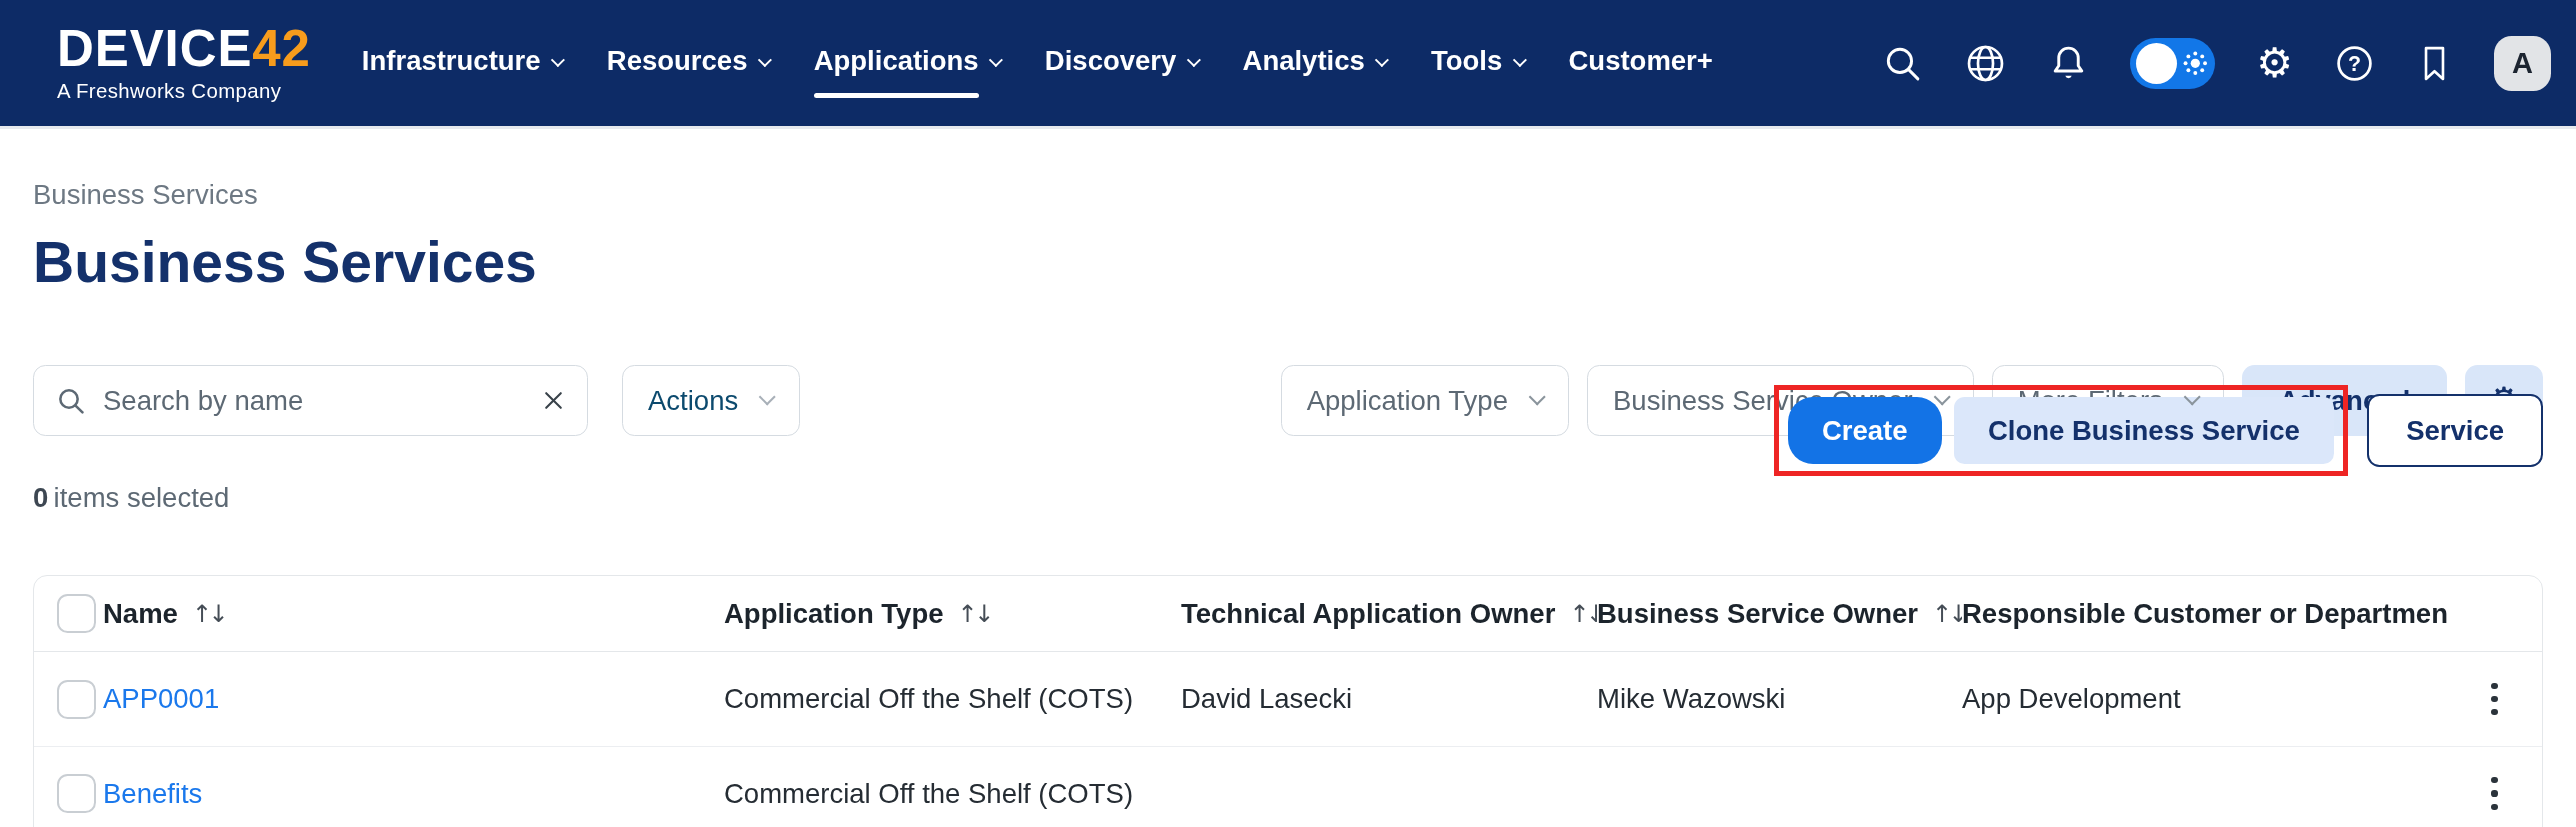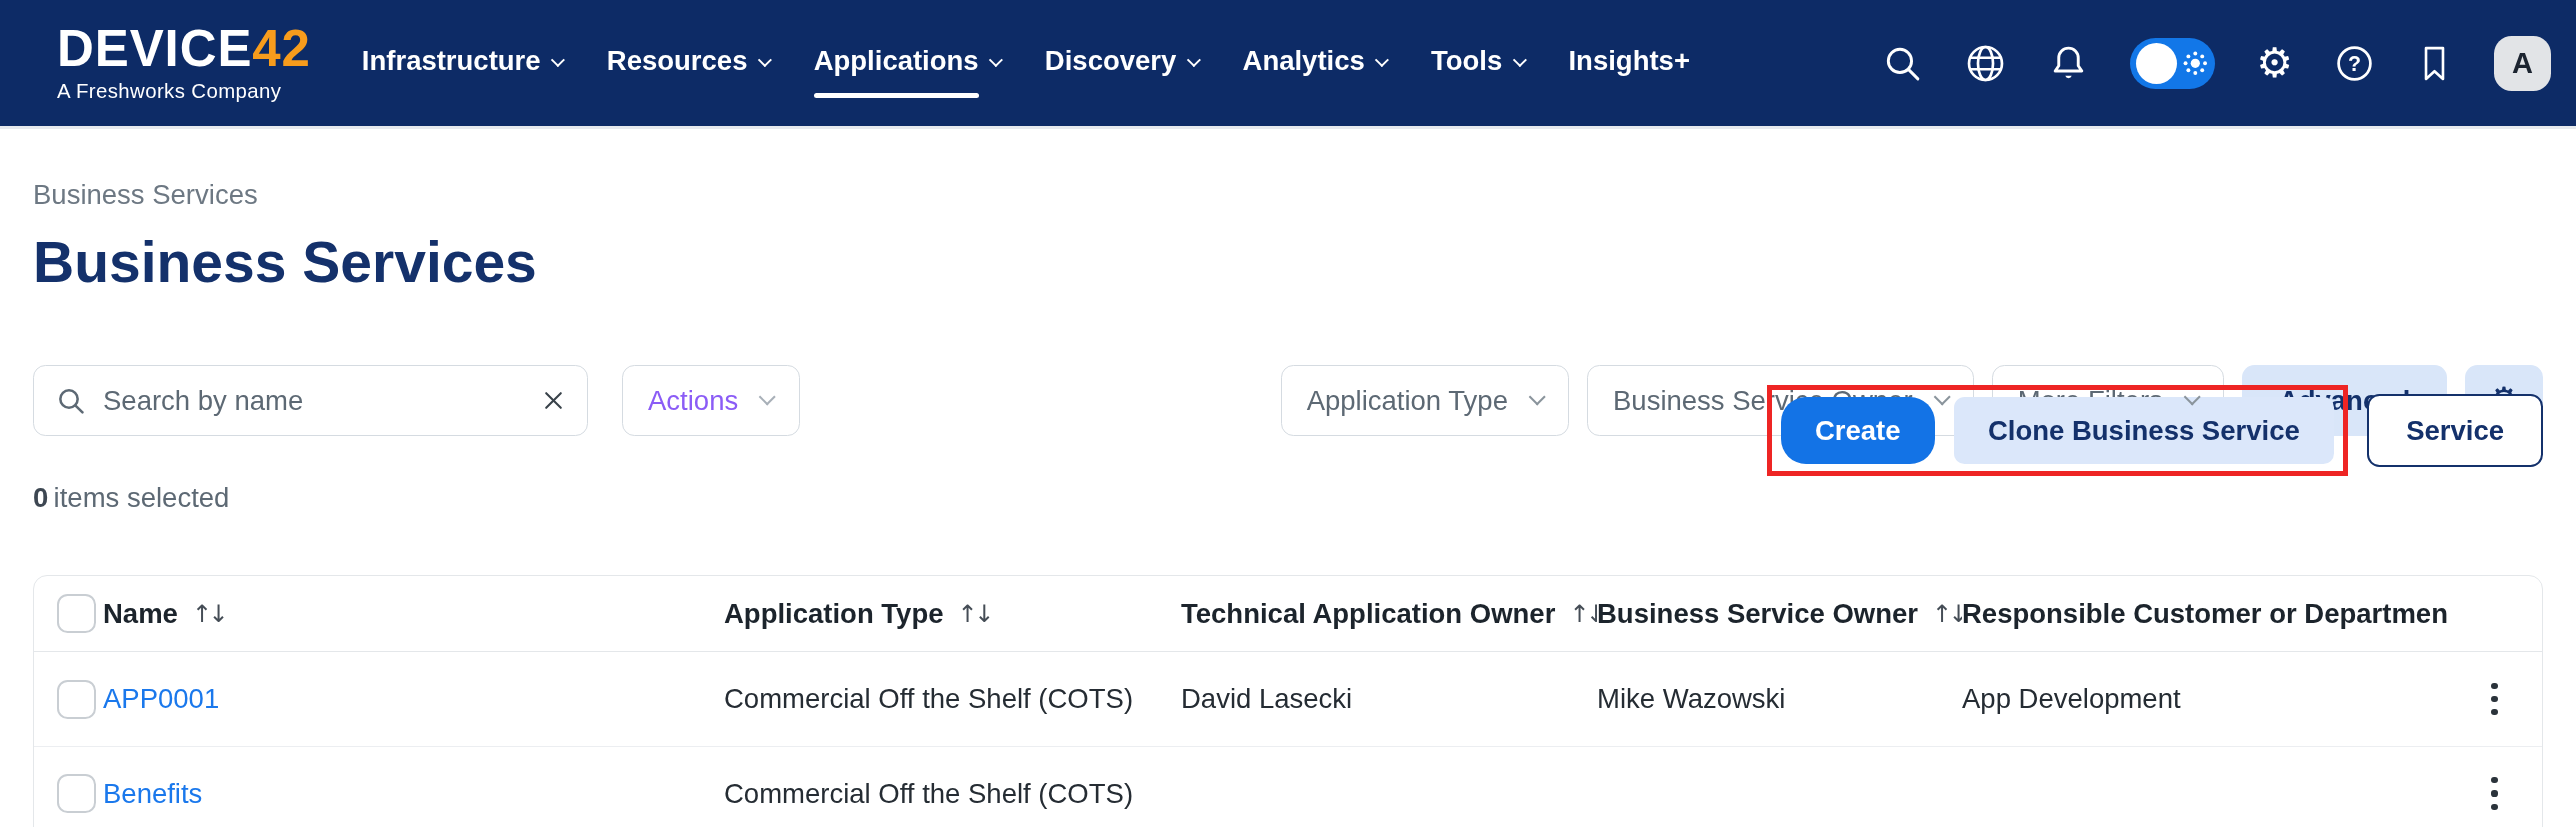--- a/index.html
+++ b/index.html
@@ -40,37 +40,37 @@
   
   .content { padding:0 33px; position:relative; }
   .breadcrumb { margin-top:50px; font-size:27.5px; color:#6d7883; }
   .page-title { margin-top:23px; font-size:57px; font-weight:bold; color:#14316b; line-height:1; }
 
   .page-actions { position:absolute; top:206px; right:33px; display:flex; align-items:center; gap:19.5px; }
   .highlight-box { border:5.3px solid #ee2524; padding:7px 8.9px; display:flex; gap:12.4px; align-items:center; }
   .btn { border:none; border-radius:10.6px; height:67px; padding:0 34px; font-size:27.5px;
          font-weight:bold; font-family:inherit; cursor:pointer; white-space:nowrap; }
   .btn-primary { background:#1373e6; color:#ffffff;border-radius:25px; }
-  .btn-soft { background:#dbe7fa; color:#14316b;margin-left:7px; }
+  .btn-soft { background:#dbe7fa; color:#14316b; }
   .btn-outline { background:#ffffff; color:#14316b; border:2.7px solid #14316b; height:73px;
                  border-radius:12.4px; padding:0 37px; }
 
   
   .filter-row { margin-top:74px; display:flex; align-items:center; }
   .search-box { width:555px; height:71px; border:1.8px solid #d5dbe1; border-radius:12.4px;
                 display:flex; align-items:center; padding:0 21px; gap:16px; background:#fff; }
   .search-box input { flex:1; border:none; outline:none; font-family:inherit;
                 font-size:27.5px; color:#39424a; min-width:0; background:transparent; }
   .search-box input::placeholder { color:#5d6974; opacity:1; }
 
   .pill { height:71px; border:1.8px solid #d5dbe1; border-radius:12.4px; background:#fff;
           display:flex; align-items:center; gap:23px; padding:0 25px; font-size:27.5px;
           color:#5d6974; cursor:pointer; white-space:nowrap; }
   .pill .chev { width:12.4px; height:12.4px; border-width:2.7px; color:#8a949c; margin-bottom:7px; }
-  .pill.disabled { color:#8b5cf6; margin-left:34px; }
+  .pill.disabled { color:#0c4a6e; margin-left:34px; }
   .right-filters { margin-left:auto; display:flex; align-items:center; gap:17.7px; }
   .btn-advanced { height:71px; padding:0 37px; background:#d9e6f9; color:#14316b;
                   font-size:27.5px; font-weight:bold; border:none; border-radius:12.4px;
                   font-family:inherit; cursor:pointer; }
   .gear-filter { width:78px; height:71px; background:#d9e6f9; border-radius:12.4px;
                  display:flex; align-items:center; justify-content:center; cursor:pointer; }
   .gear-filter .gear-glyph { color:#14316b; font-size:35px; }
 
   .selected-line { margin-top:46px; font-size:27.5px; color:#5d6974; }
   .selected-line b { color:#3d4752; margin-right:5.3px; }
@@ -123,21 +123,21 @@
       </div>
     <div class="nav-item">
         <span class="label">Analytics</span>
         <span class="chev"></span>
       </div>
     <div class="nav-item">
         <span class="label">Tools</span>
         <span class="chev"></span>
       </div>
     <div class="nav-item">
-        <span class="label">Insights+</span>
+        <span class="label">Customer+</span>
       </div>
   </div>
 
   <div class="nav-icons">
     <div class="icon-btn">
       <svg width="41" height="41" viewBox="0 0 24 24" fill="none">
           <circle cx="10.5" cy="10.5" r="6.8" stroke="#ffffff" stroke-width="1.7"></circle>
           <line x1="15.6" y1="15.6" x2="21" y2="21" stroke="#ffffff" stroke-width="1.7" stroke-linecap="round"></line>
         </svg>
     </div>

